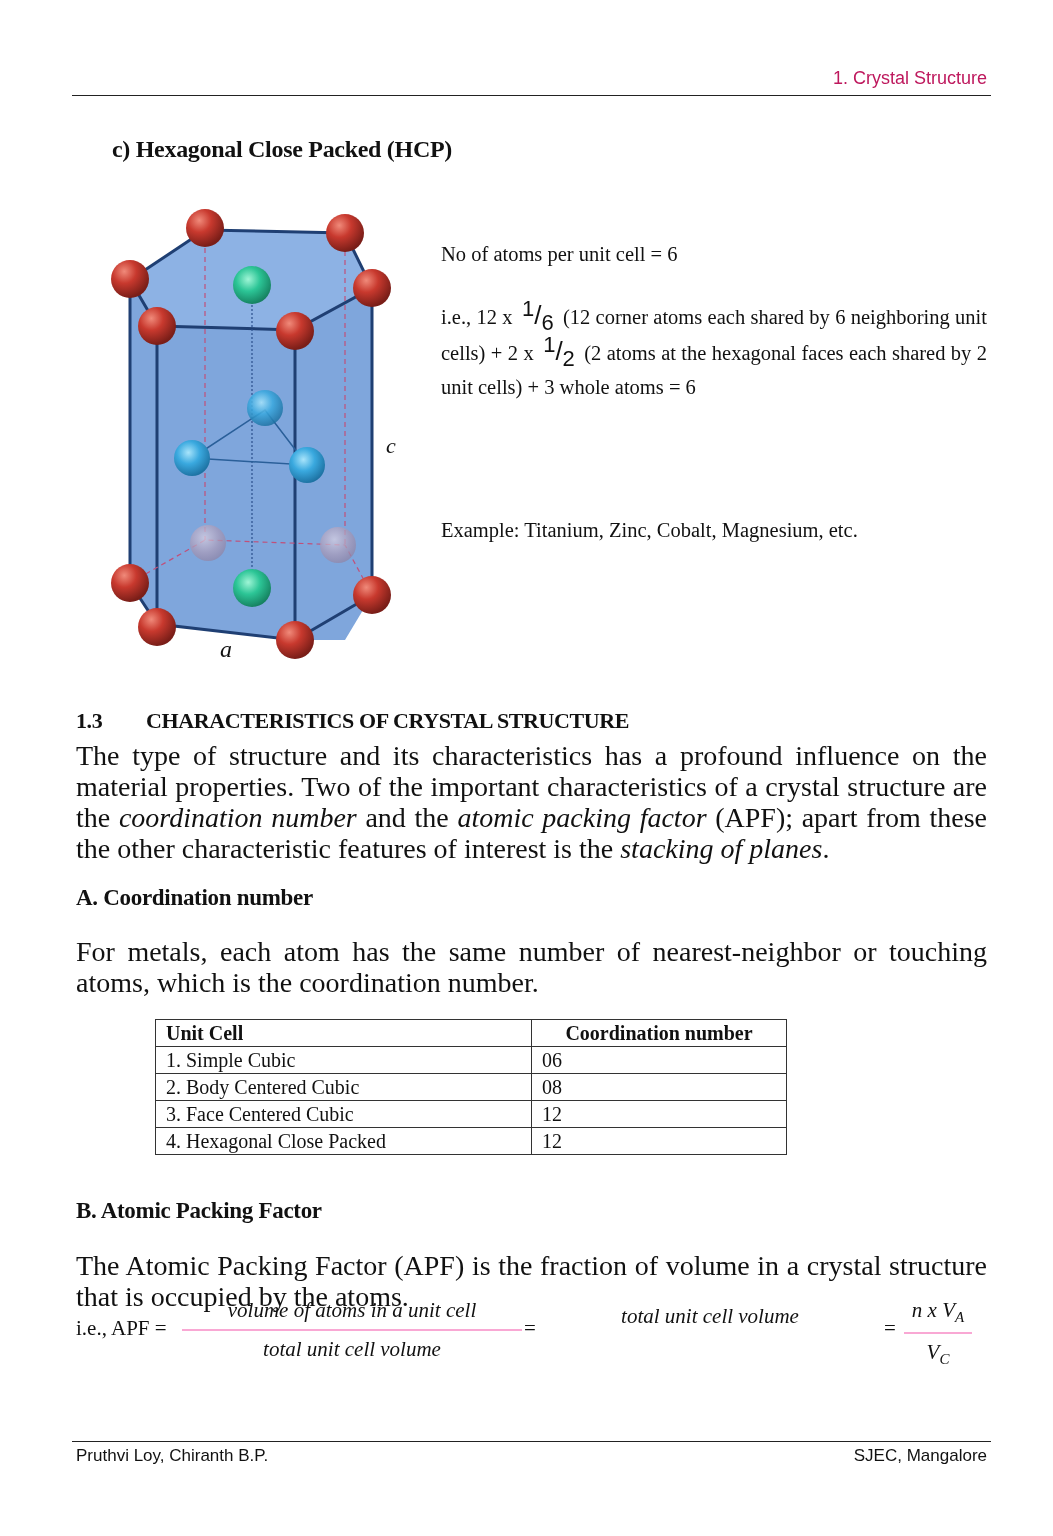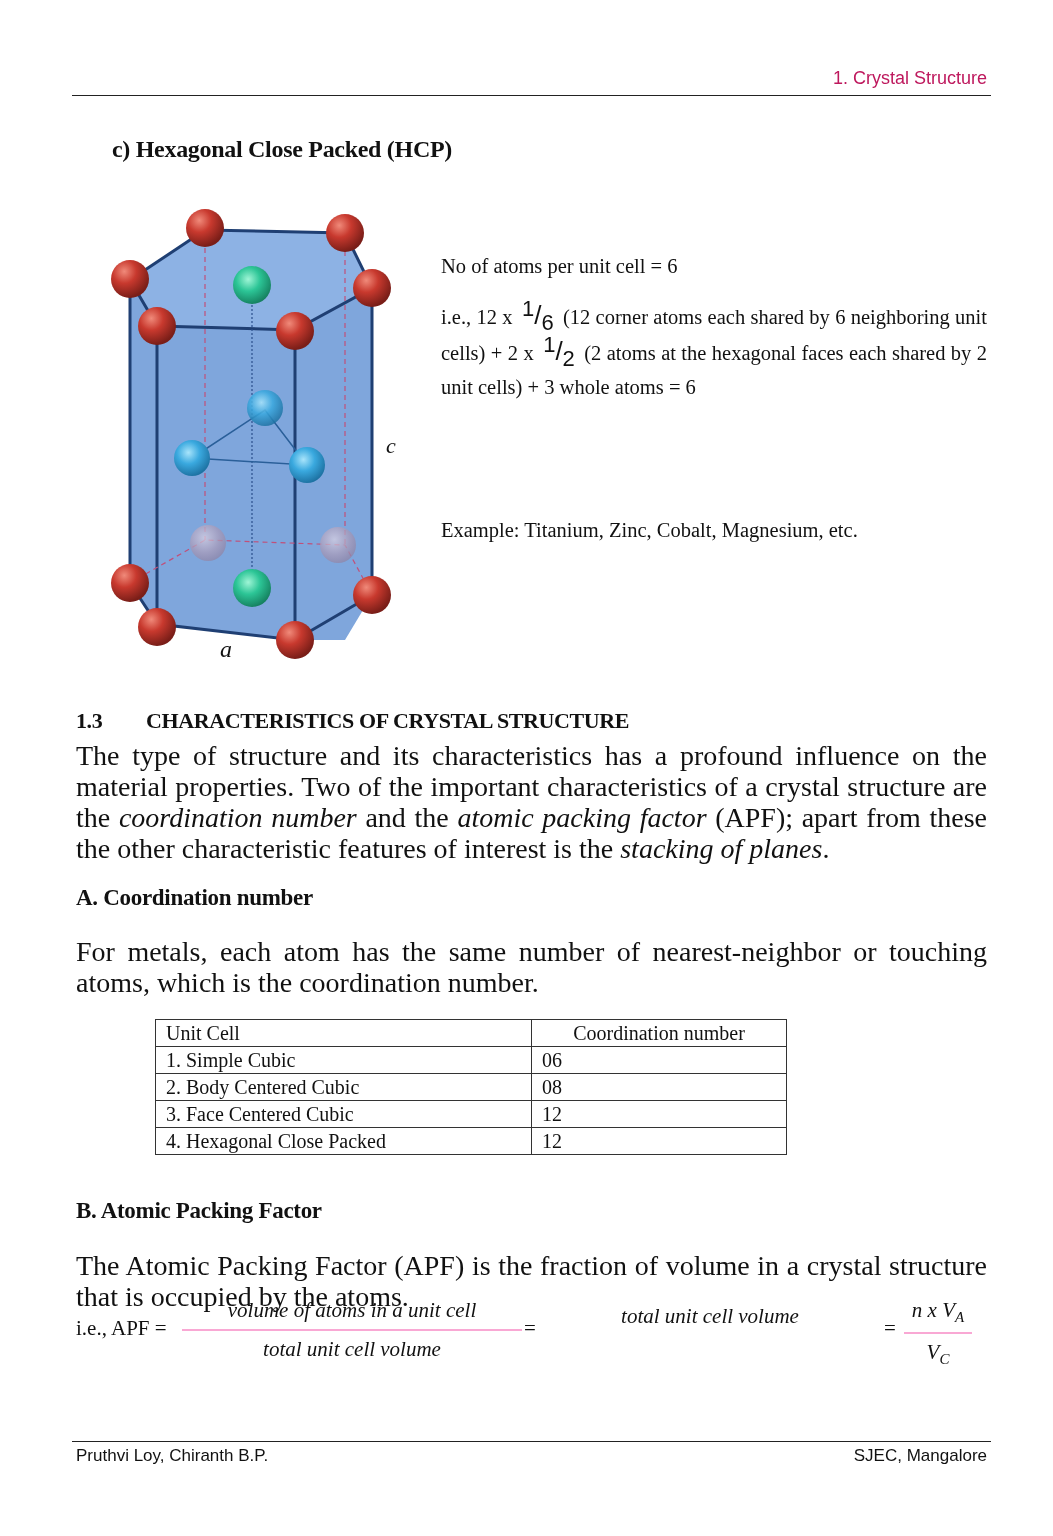--- a/index.html
+++ b/index.html
@@ -15,21 +15,21 @@
   .frac { position:relative; display:inline-block; font-family:"Liberation Sans", sans-serif; font-size:22px; margin:0 4px; }
   .frac .num { position:relative; top:-8px; }
   .frac .slash { font-size:26px; }
   .frac .den { position:relative; top:6px; }
   .sec13 { left:76px; top:708px; font-size:22px; font-weight:bold; letter-spacing:-0.4px; }
   .sec13 .num { display:inline-block; width:70px; }
   .para { left:76px; width:911px; font-size:28px; line-height:31px; text-align:justify; }
   .subhead { left:76px; font-size:23px; font-weight:bold; letter-spacing:-0.3px; }
   table.coord { position:absolute; left:155px; top:1019px; width:632px; border-collapse:collapse; font-family:"Liberation Serif", serif; font-size:20px; }
   table.coord td, table.coord th { border:1px solid #333; padding:0 10px; height:26px; line-height:26px; }
-  table.coord th { font-weight:normal; text-align:left; }
+  table.coord th { font-weight:bold; text-align:left; }
   table.coord th.c2 { text-align:center; }
   table.coord td.c2 { text-align:left; }
   table.coord .c1 { width:355px; }
   .formula { left:76px; top:1298px; height:70px; width:911px; font-size:21px; }
   .formula .lead { position:absolute; left:0; top:18px; }
   .fr { position:absolute; top:0; text-align:center; font-family:"Liberation Serif", serif; font-style:italic; font-size:21px; }
   .fr .n { display:block; padding:0 2px 6px 2px; border-bottom:2px solid #f9a8d4; white-space:nowrap; }
   .fr .d { display:block; padding-top:6px; white-space:nowrap; }
   .eq { position:absolute; top:18px; font-size:21px; }
   .footer-left { left:76px; top:1446px; font-size:17px; }
@@ -108,21 +108,21 @@
 
     <circle cx="30" cy="383" r="19" fill="url(#gRed)"></circle>
     <circle cx="272" cy="395" r="19" fill="url(#gRed)"></circle>
     <circle cx="57" cy="427" r="19" fill="url(#gRed)"></circle>
     <circle cx="195" cy="440" r="19" fill="url(#gRed)"></circle>
   </svg>
   <div class="abs serif" style="left:286px; top:233px; font-size:22px; font-style:italic;">c</div>
   <div class="abs serif" style="left:120px; top:436px; font-size:24px; font-style:italic;">a</div>
 </div>
 
-<div class="abs serif info" style="top:250px;">No of atoms per unit cell = 6</div>
+<div class="abs serif info" style="top:238px;">No of atoms per unit cell = 6</div>
 <div class="abs serif info" style="top:298px; line-height:34px;">
   <span>i.e.,  12  x</span>
   <span class="frac"><span class="num">1</span><span class="slash">/</span><span class="den">6</span></span>
   <span>(12 corner atoms each shared by 6 neighboring unit cells) + 2 x</span>
   <span class="frac"><span class="num">1</span><span class="slash">/</span><span class="den">2</span></span>
   <span>(2 atoms at the hexagonal faces each shared by 2 unit cells) + 3 whole atoms = 6</span>
 </div>
 <div class="abs serif info" style="top:514px;">Example: Titanium, Zinc, Cobalt, Magnesium, etc.</div>
 
 <div class="abs serif sec13">

